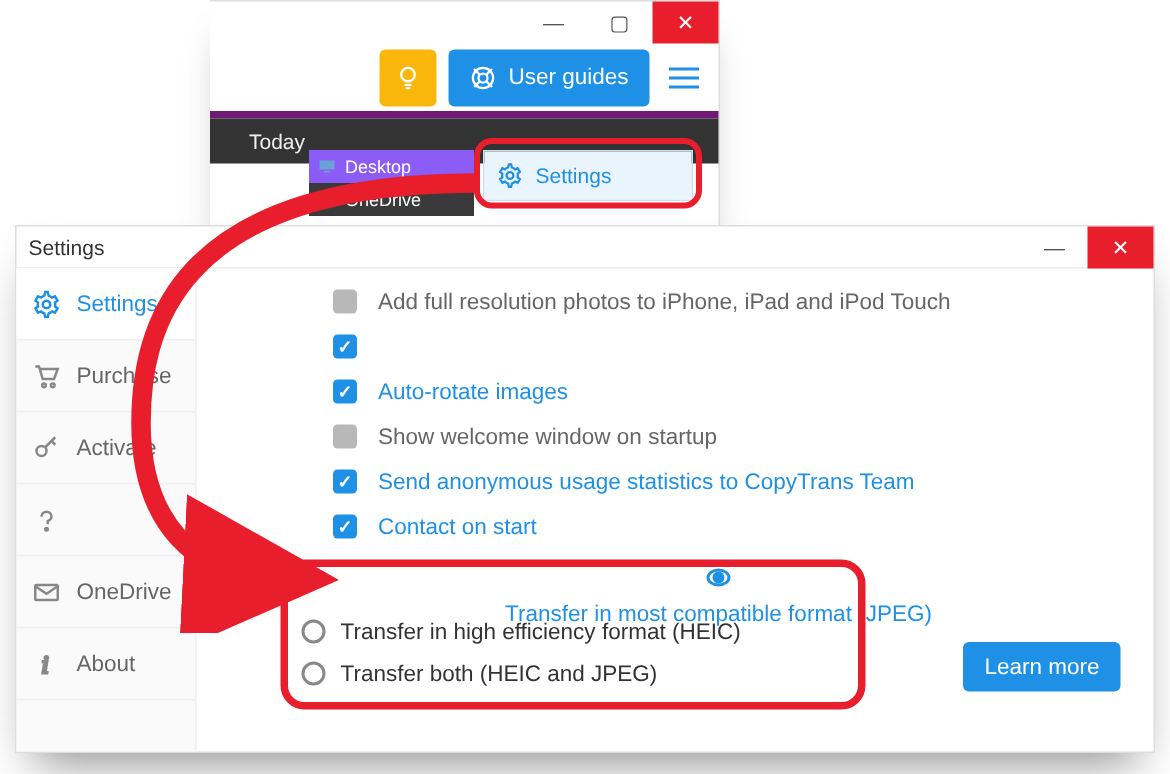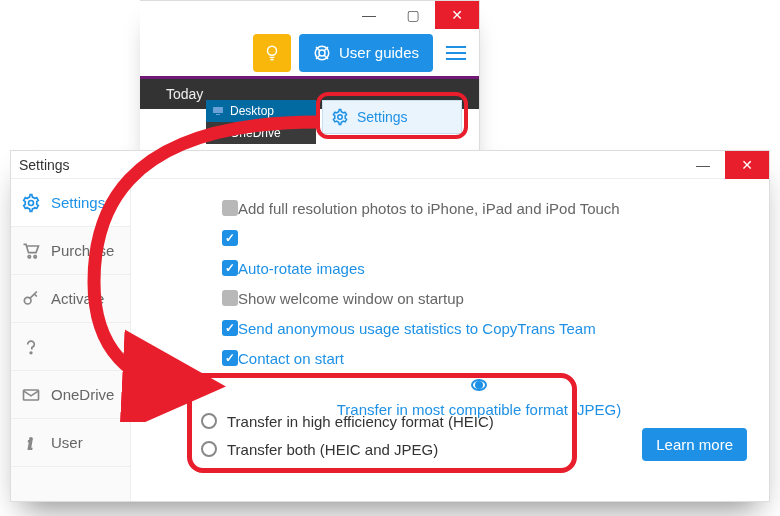--- a/index.html
+++ b/index.html
@@ -47,21 +47,21 @@
     color: #fff;
   }
 
   .top-window .toolbar {
     height: 50px;
     display: flex;
     justify-content: flex-end;
     align-items: center;
     padding: 0 8px;
     gap: 8px;
-    border-bottom: 3px solid #701a75;
+    border-bottom: 5px solid #701a75;
   }
   .tip-btn {
     width: 38px; height: 38px;
     background: #f8b70a;
     border-radius: 4px;
     color: #fff;
     display: flex;
     align-items: center;
     justify-content: center;
   }
@@ -104,21 +104,21 @@
     color: #fff;
     background: #3a3a3a;
   }
   .loc-list .locrow {
     height: 22px;
     display: flex;
     align-items: center;
     gap: 6px;
     padding: 0 6px;
   }
-  .loc-list .shade { background:#0369a1; }
+  .loc-list .shade { background:#8b5cf6; }
 
   
   .settings-dropdown {
     position: absolute;
     top: 100px;
     left: 322px;
     width: 140px;
     background: #fff;
     border: 1px solid #c9dff0;
   }
@@ -191,22 +191,22 @@
   }
   .sidebar .sitem svg { flex-shrink: 0; }
 
   .content {
     flex: 1;
     padding: 14px 12px 12px 70px;
     position: relative;
   }
   .opt-row {
     display: flex;
-    align-items: center;
-    gap: 0;
+    align-items: flex-start;
+    gap: 14px;
     height: 30px;
     font-size: 15px;
     padding-left: 21px;
   }
   .opt-row.checked { color: #1e91e6; }
   .opt-row.unchecked { color: #666; }
 
   .checkbox {
     width: 16px; height: 16px;
     border-radius: 3px;
@@ -405,21 +405,21 @@
             </svg>
         </span>
         <span>OneDrive</span>
       </div>
       <div class="sitem">
         <span class="ico">
           <svg width="20" height="20" viewBox="0 0 24 24" fill="none" stroke="#888" stroke-width="2.5" style="font-family:serif">
               <text x="8" y="19" font-size="20" font-style="italic" fill="#888">i</text>
             </svg>
         </span>
-        <span>User</span>
+        <span>About</span>
       </div>
     </div>
 
     <div class="content">
       <div class="opt-row unchecked">
         <div class="checkbox off"></div>
         <span>Add full resolution photos to iPhone, iPad and iPod Touch</span>
       </div>
       <div class="opt-row checked">
         <div class="checkbox on">✓</div>

